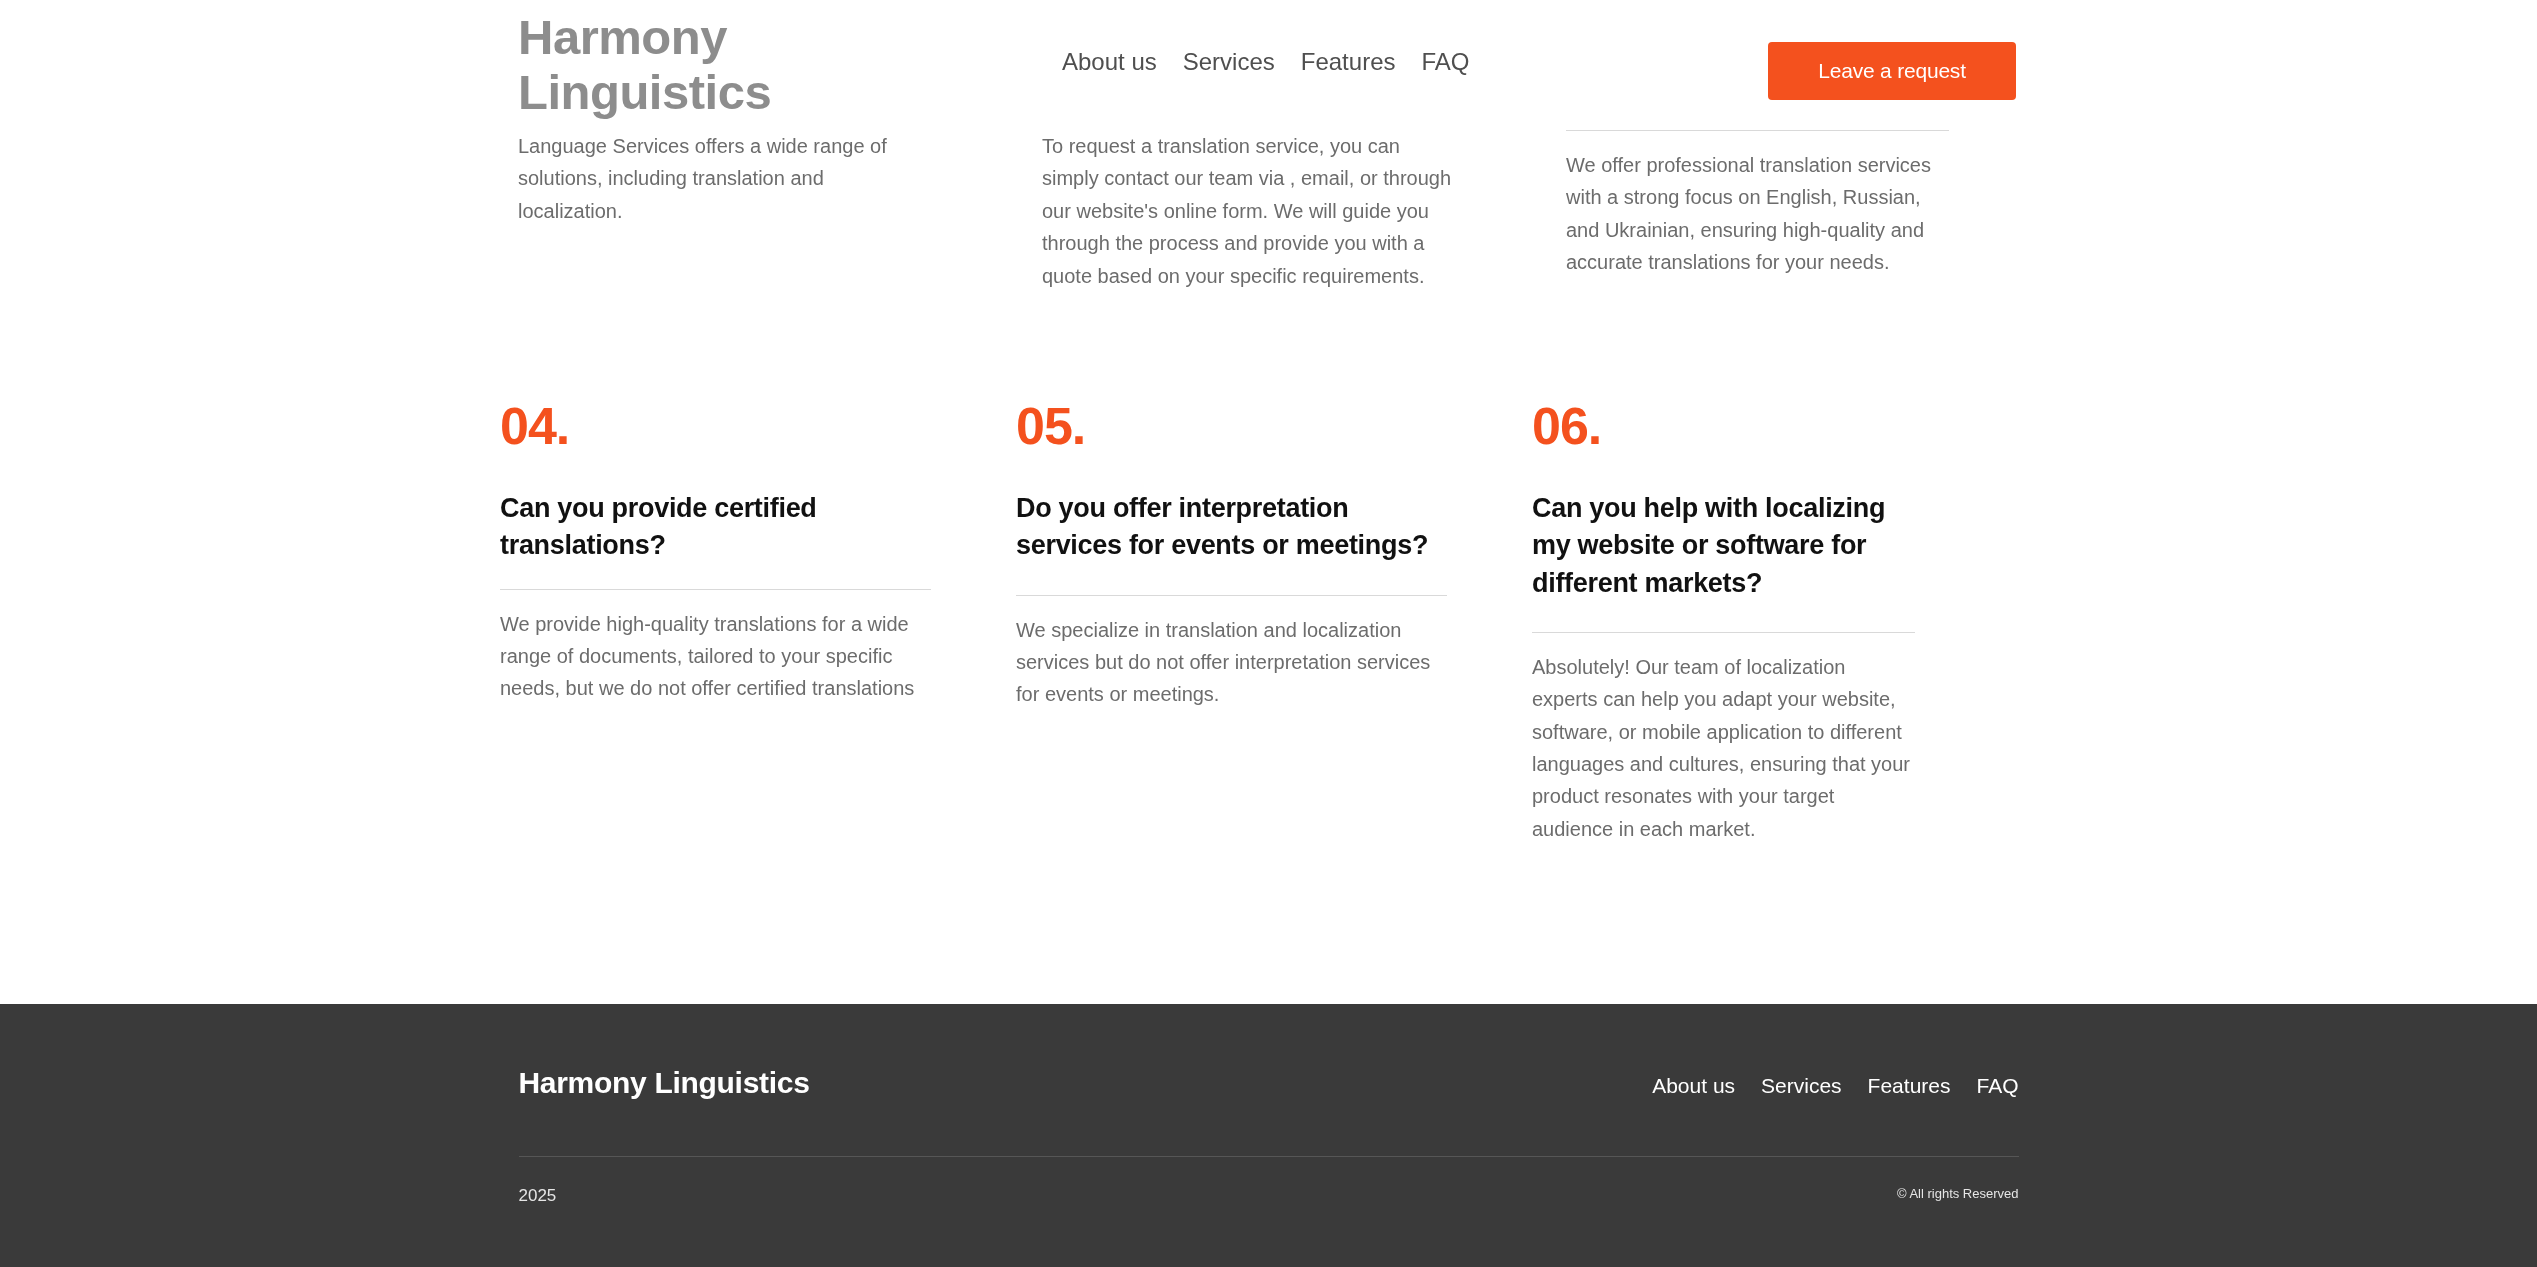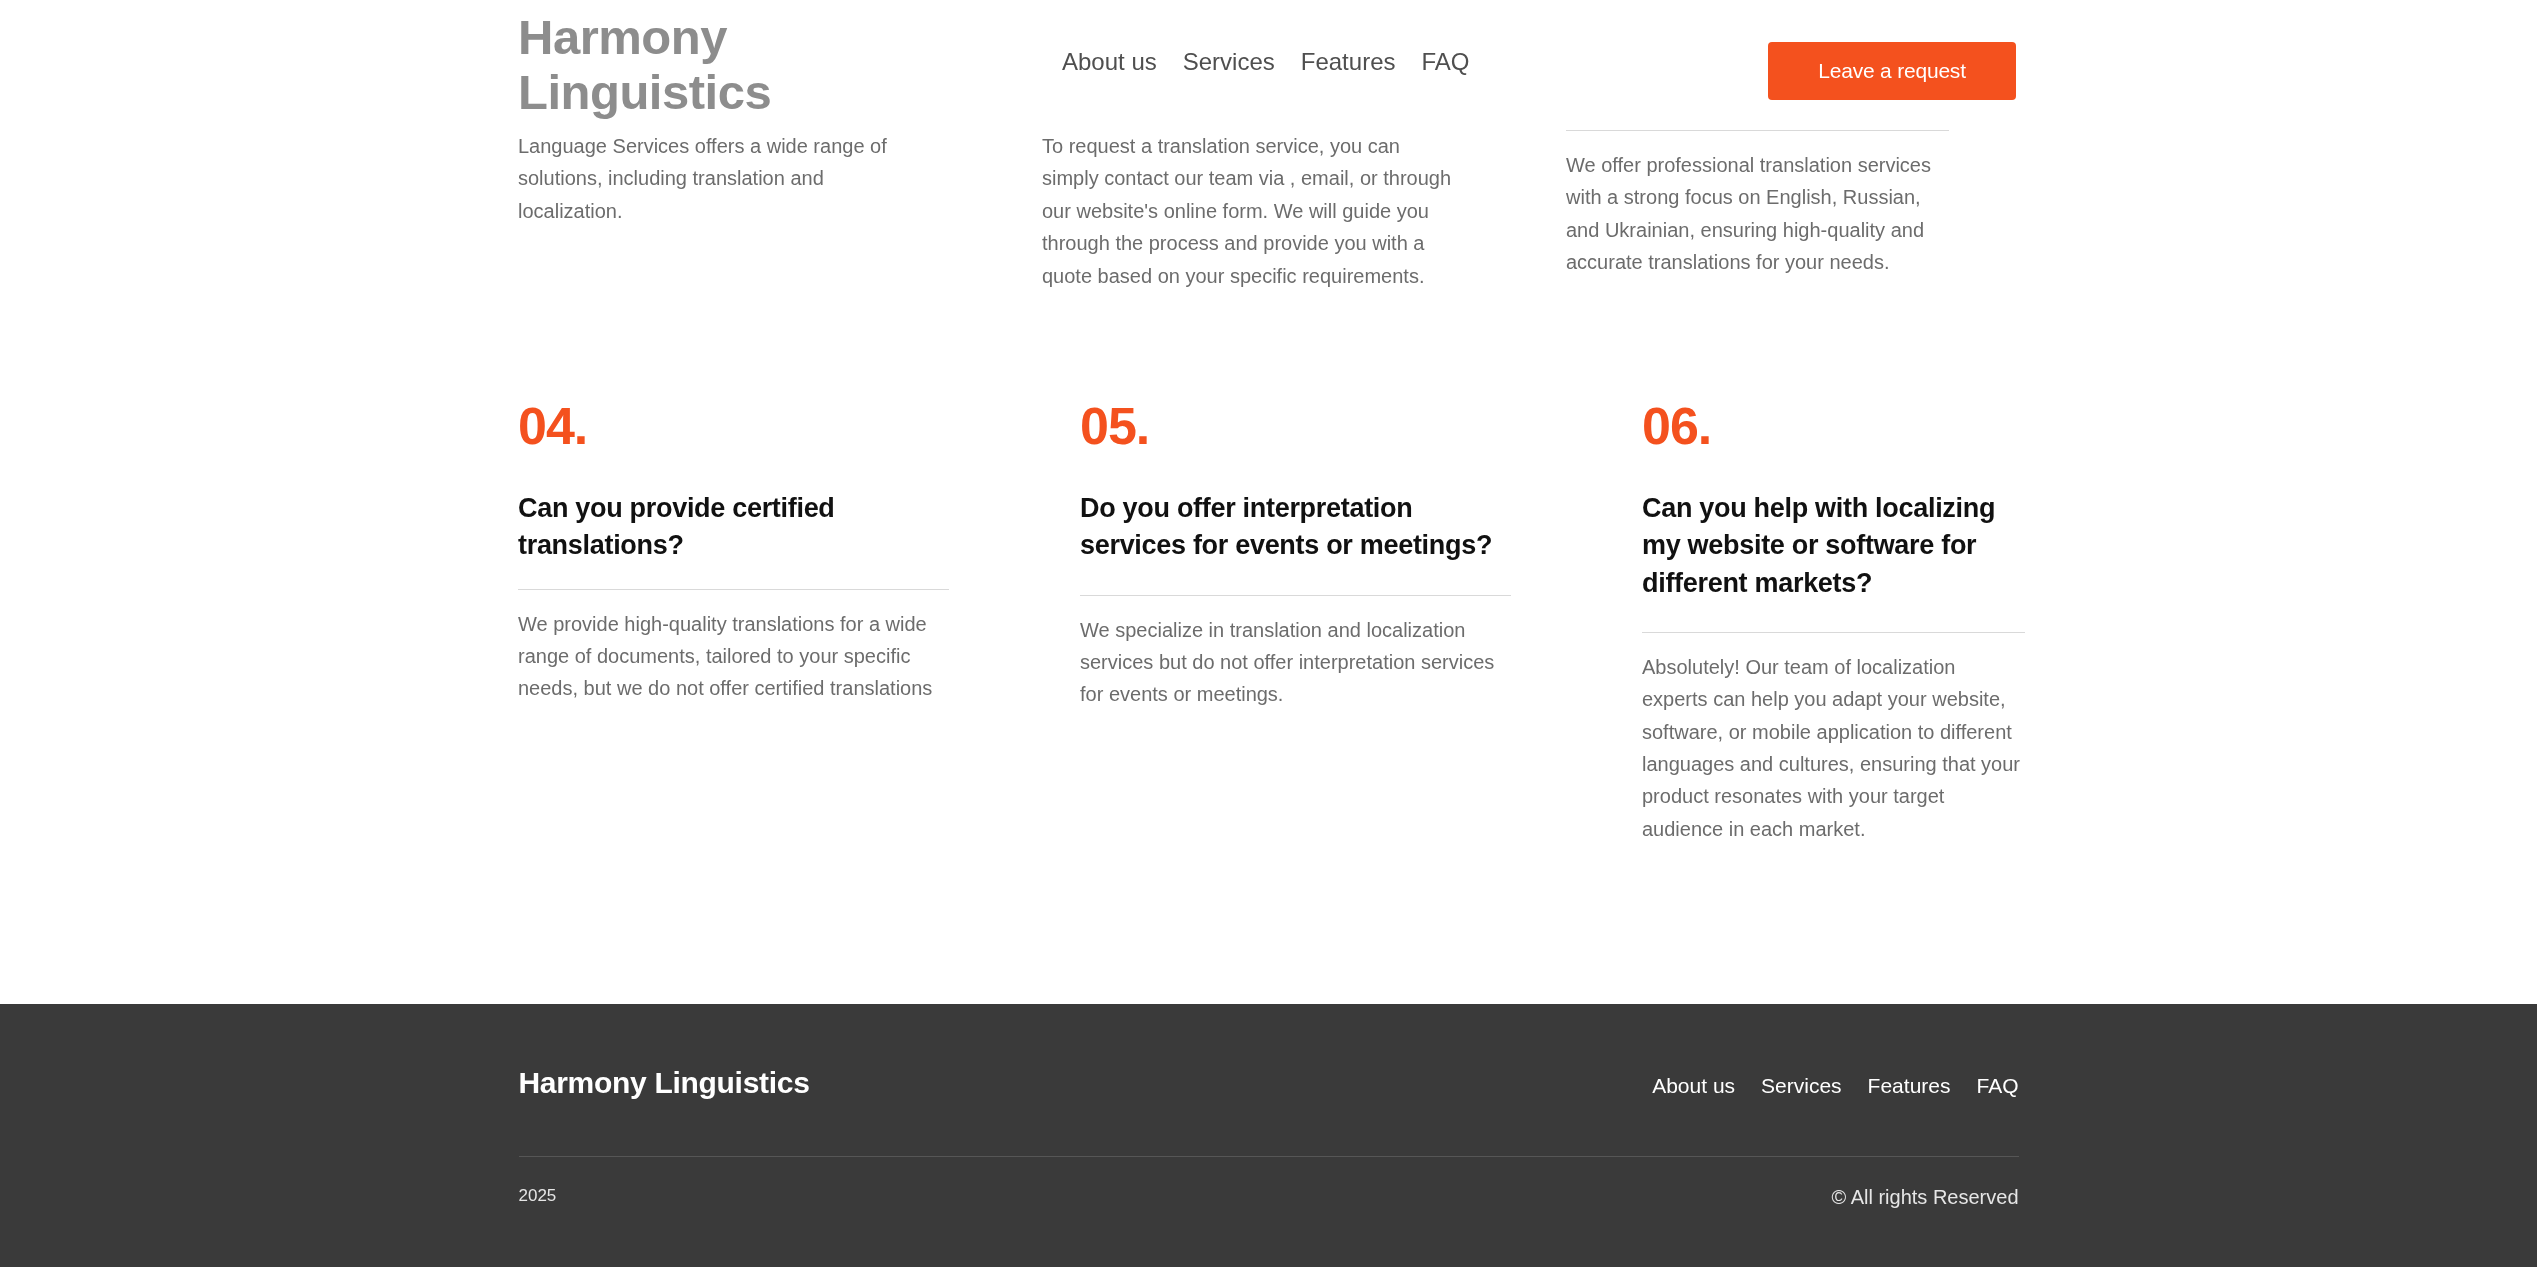--- a/index.html
+++ b/index.html
@@ -96,26 +96,25 @@
   .answer {
     font-size: 20px;
     line-height: 1.62;
     color: #6c6c6c;
     max-width: 420px;
   }
 
   
   .row2 {
     position: absolute;
-    left: 518px;
+    left: 500px;
     top: 400px;
     width: 1500px;
     display: grid;
     grid-template-columns: 516px 516px 468px;
-    gap: 46px;
   }
   .num {
     font-size: 52px;
     font-weight: 700;
     color: #f4511e;
     letter-spacing: -1px;
     line-height: 1;
     margin-bottom: 38px;
   }
   .q {
@@ -175,21 +174,21 @@
     position: absolute;
     left: 0;
     top: 182px;
     font-size: 17px;
     color: #e6e6e6;
   }
   .footer-rights {
     position: absolute;
     right: 0;
     top: 182px;
-    font-size: 20px;
+    font-size: 13px;
     color: #e6e6e6;
   }
 </style>
 </head>
 <body>
 
 <div class="page">
 
   <div class="top">
 

